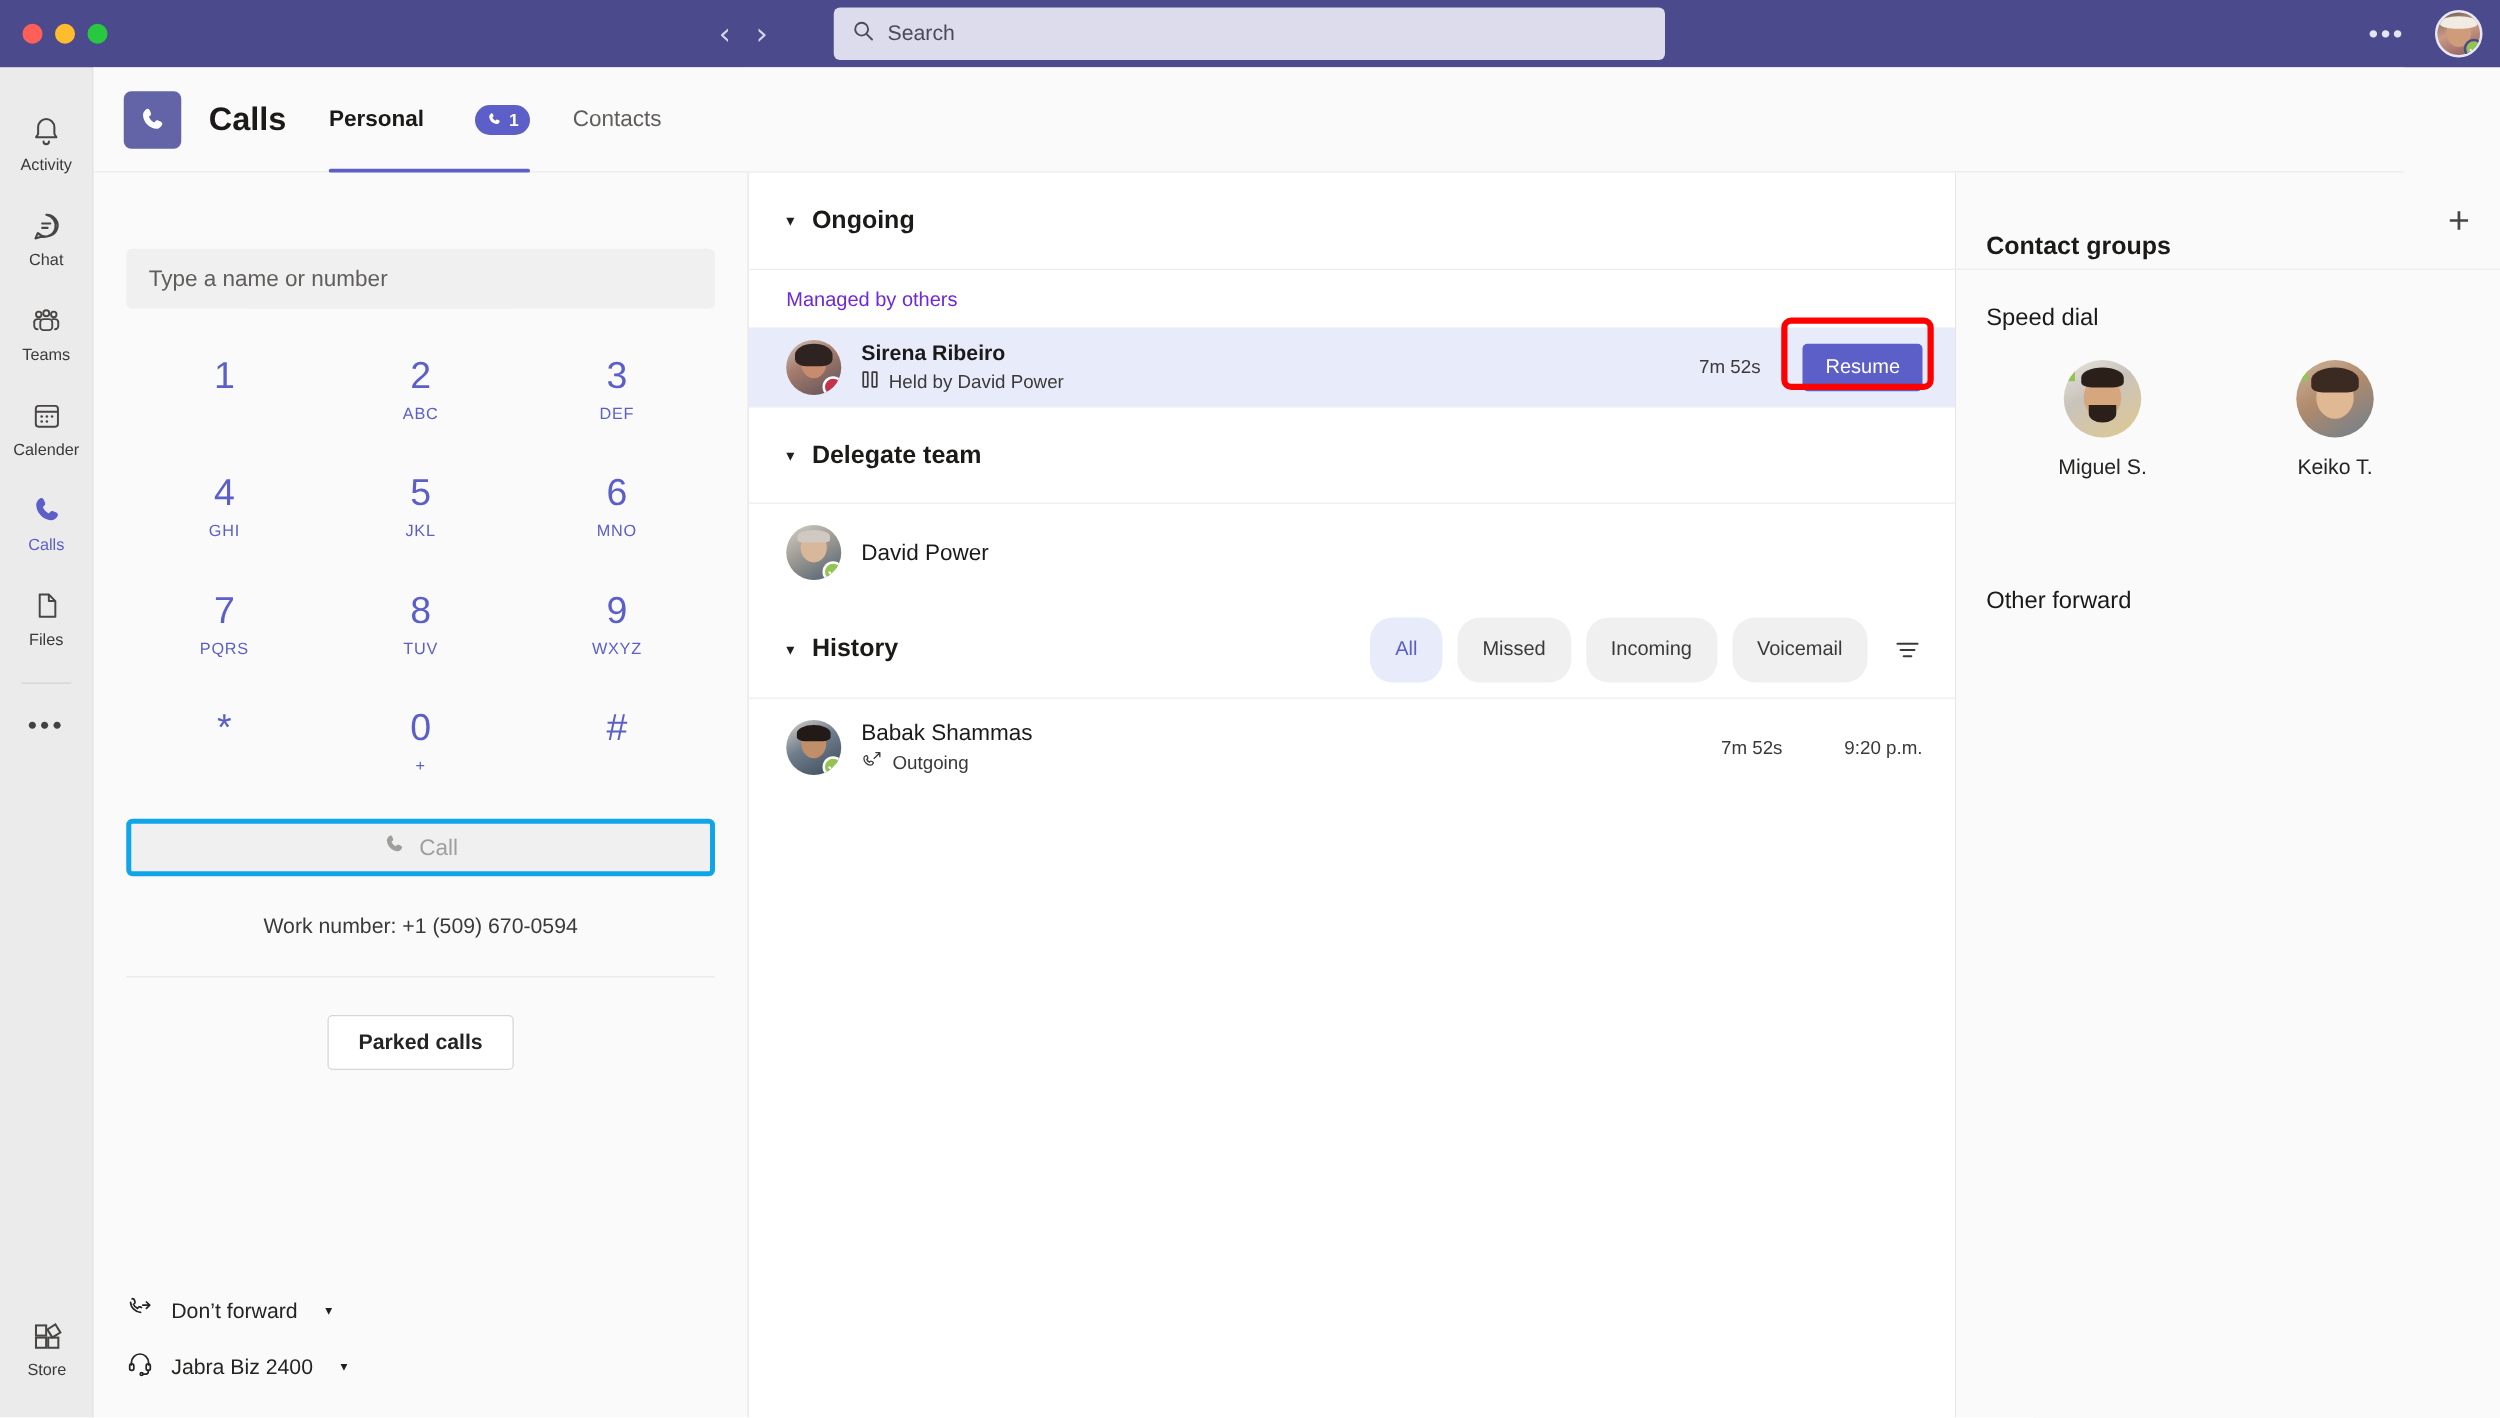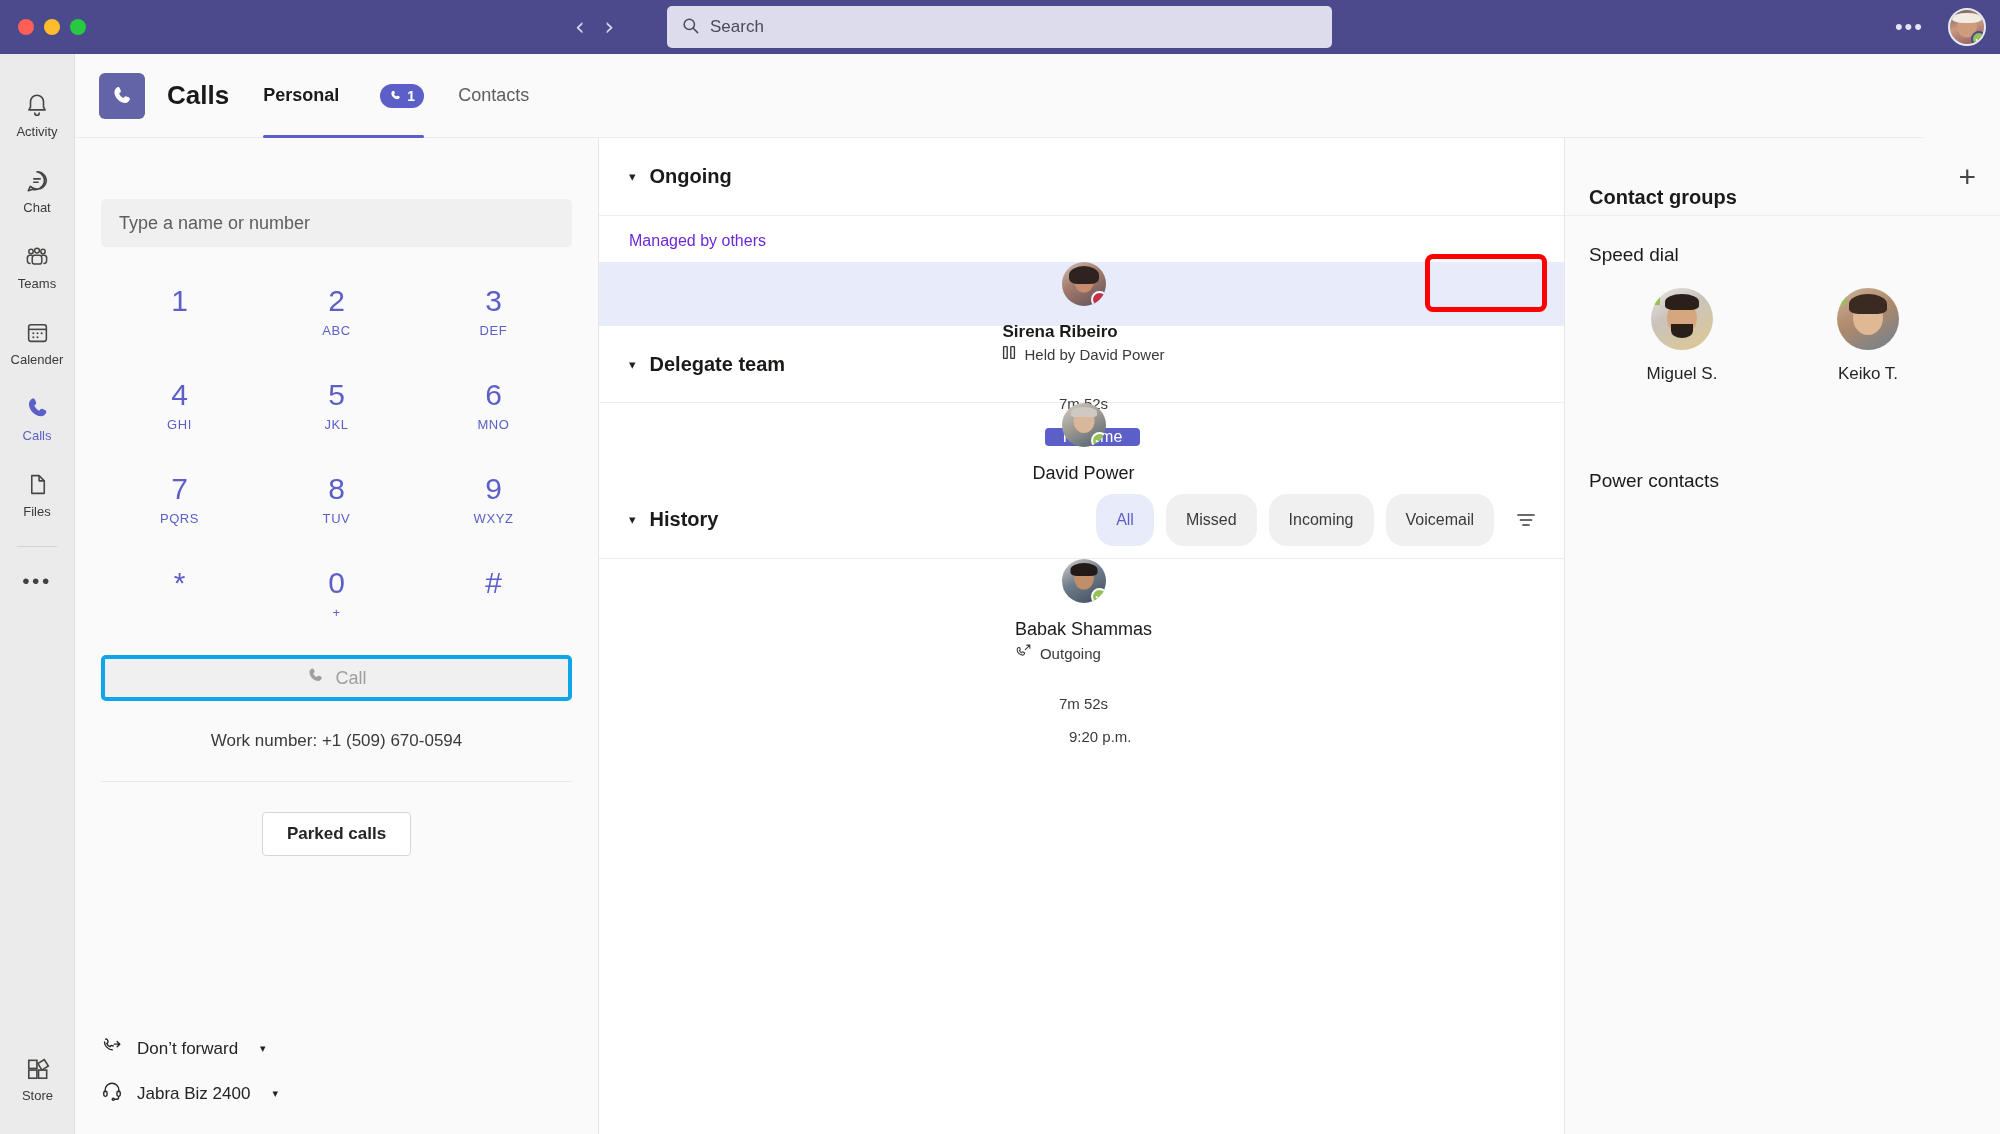--- a/index.html
+++ b/index.html
@@ -130,21 +130,21 @@
   .main-inner { padding-top: 84px; }
   .sect-head {
     height: 78px; display: flex; align-items: center; padding: 0 26px 0 30px; gap: 14px;
     border-bottom: 1px solid #ededed;
   }
   .caret { font-size: 13px; color: #201f1e; cursor: pointer; line-height: 1; }
   .sect-title { font-size: 20px; font-weight: bold; color: #1b1a19; }
   .sub-label { padding: 16px 0 12px 30px; font-size: 16px; color: #6d28d9; }
 
   .call-row {
-    display: flex; align-items: center; height: 63px; padding: 0 26px 0 30px; gap: 16px; cursor: pointer; flex-direction: column;
+    display: flex; align-items: center; height: 63px; padding: 0 26px 0 30px; gap: 16px; cursor: pointer;
   }
   .call-row.ongoing { background: #e8ebfa; }
   .row-avatar { width: 44px; height: 44px; border-radius: 50%; position: relative; flex: 0 0 44px; }
   .row-avatar .badge {
     position: absolute; right: -2px; bottom: -2px; width: 17px; height: 17px; border-radius: 50%;
     border: 2px solid #fff; display: flex; align-items: center; justify-content: center;
   }
   .badge.available { background: #92c353; border-color: #ffffff; }
   .badge.busy { background: #c4314b; }
   .badge svg { width: 9px; height: 9px; }
@@ -584,19 +584,19 @@
                 <span class="badge available">
                   <svg viewBox="0 0 24 24" fill="none" stroke="#fff" stroke-width="4.5" stroke-linecap="round" stroke-linejoin="round">
                       <polyline points="4,13 9,18 20,6"></polyline>
                     </svg>
                 </span>
               </span>
               <span class="sd-name">Keiko T.</span>
             </div>
           </div>
 
-          <div class="other-contacts">Power contacts</div>
+          <div class="other-contacts">Other forward</div>
         </div>
       </div>
 
     </div>
   </div>
 </div>
 
 </body></html>

